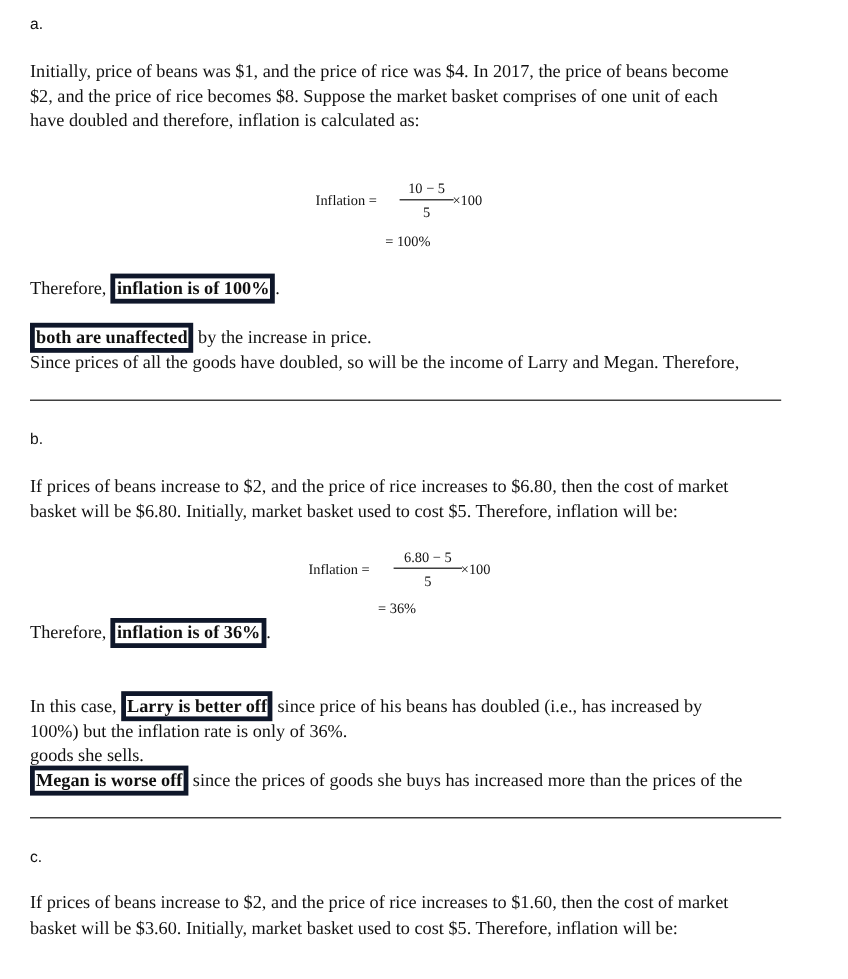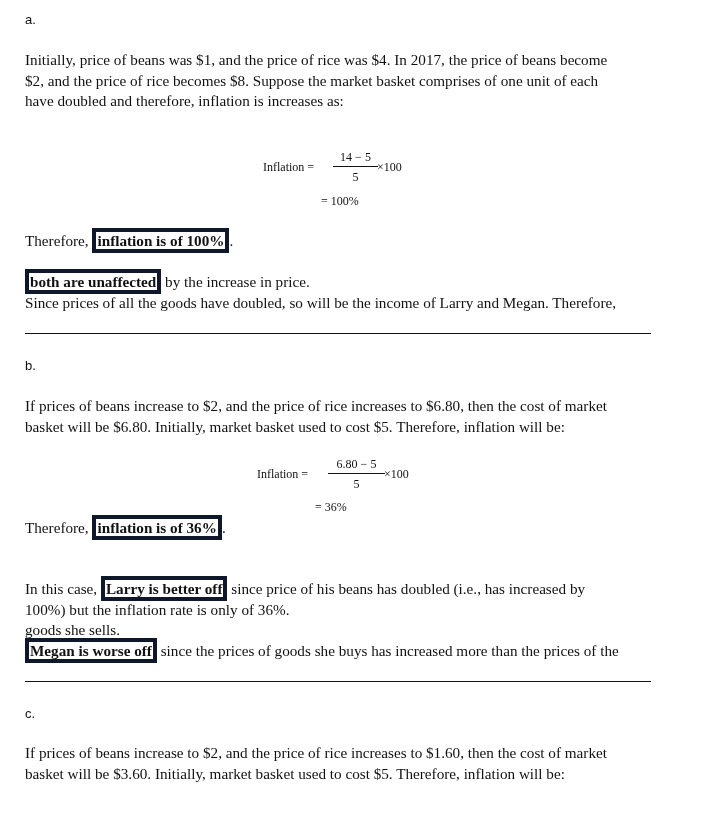--- a/index.html
+++ b/index.html
@@ -22,27 +22,27 @@
     .result { position: absolute; }
   </style>
 </head>
 <body>
 
 <div class="abs label" style="top:12px;">a.</div>
 
 <div class="abs para" style="top:50px;">
   <div>Initially, price of beans was $1, and the price of rice was $4. In 2017, the price of beans become</div>
   <div>$2, and the price of rice becomes $8. Suppose the market basket comprises of one unit of each</div>
-  <div>have doubled and therefore, inflation is increases as:</div>
+  <div>have doubled and therefore, inflation is calculated as:</div>
 </div>
 
 <div class="abs eq" style="left:0; top:148px; width:707px; height:70px;">
   <span class="lhs" style="left:263px; top:12px;">Inflation =</span>
   <span class="frac" style="left:333px; top:2px; width:45px;">
-    <span class="num">14 − 5</span>
+    <span class="num">10 − 5</span>
     <span class="den">5</span>
   </span>
   <span class="times" style="left:377px; top:12px;">×100</span>
   <span class="result" style="left:321px; top:46px;">= 100%</span>
 </div>
 
 <div class="abs para" style="top:231px;">
   <span>Therefore, </span><span class="boxed">inflation is of 100%</span><span>.</span>
 </div>
 

